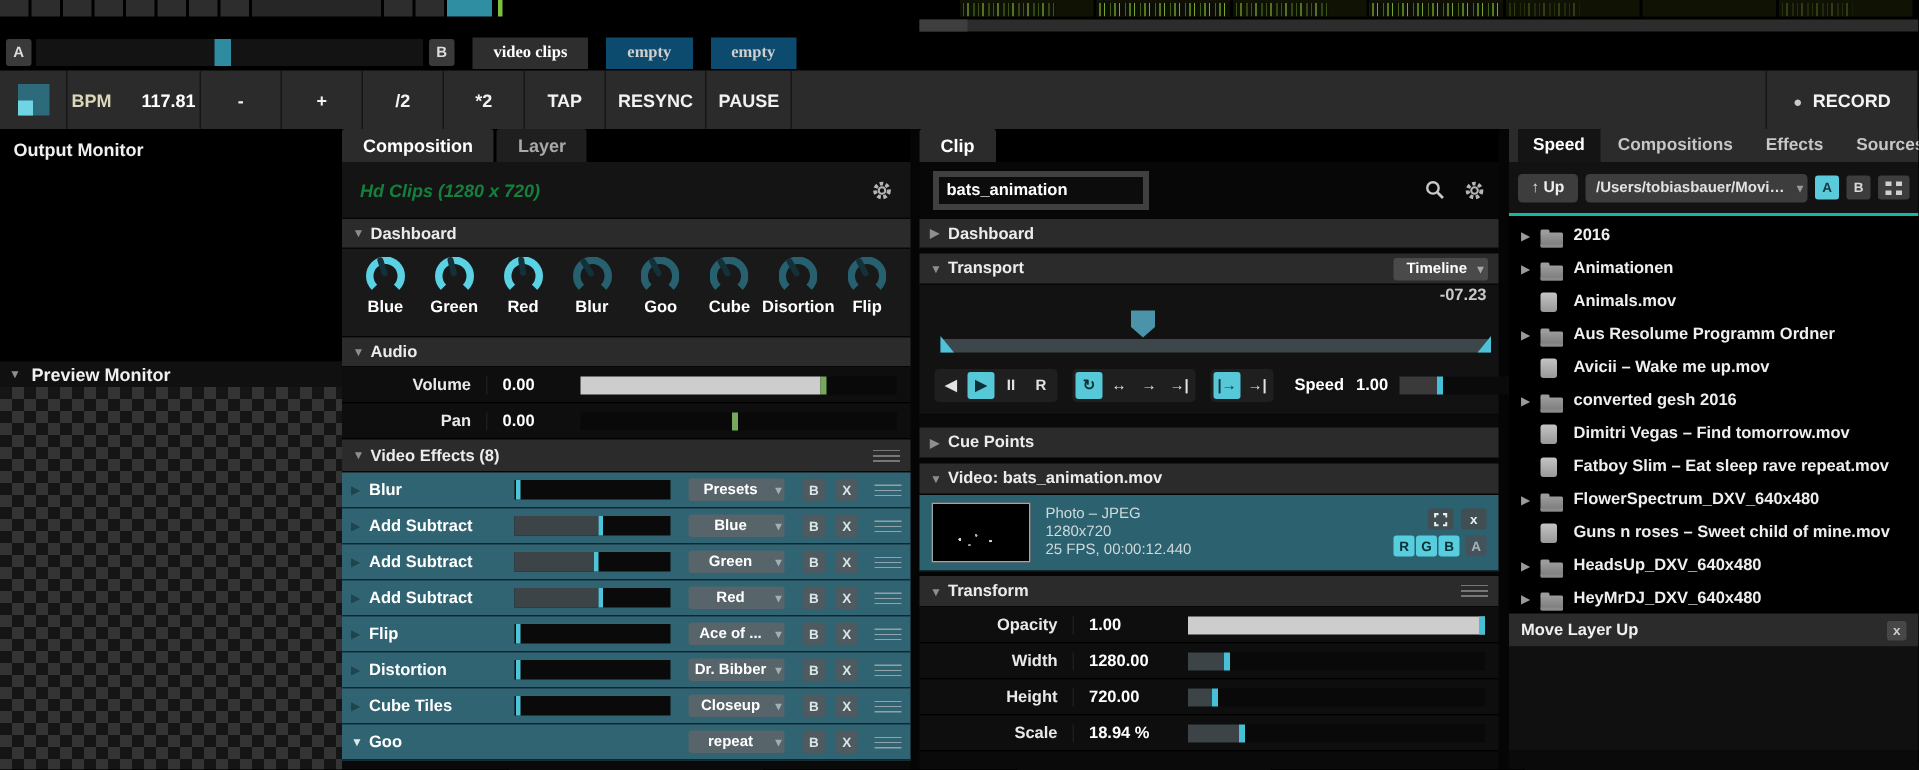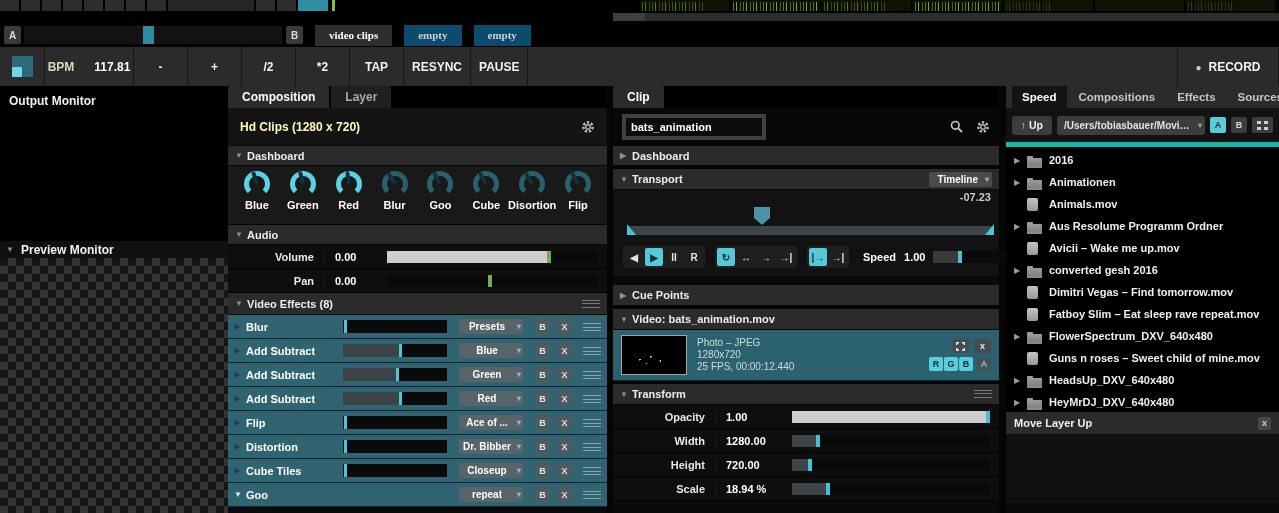--- a/index.html
+++ b/index.html
@@ -57,21 +57,21 @@
   
   .panel{top:0;height:427px;background:#0a0a0a;}
   .tabsrow{height:22px;display:flex;gap:2px;background:#000;}
   .tab{padding:0 14px;display:flex;align-items:center;font-size:12px;font-weight:bold;color:#a9a9a9;background:#1f1f1f;border-radius:2px 2px 0 0;}
   .tab.active{background:#2b2b2b;color:#fff;}
   .sec{height:19px;background:#2b2b2b;display:flex;align-items:center;padding:0 7px;font-size:11px;font-weight:bold;color:#ececec;border-bottom:1px solid #060606;gap:2px;}
   .burger{width:18px;height:8px;margin-left:auto;background:repeating-linear-gradient(180deg,#777 0 1px,transparent 1px 3.5px);}
   
   #comp{left:228px;width:379px;}
   #comptitle{height:37px;background:#141414;display:flex;align-items:center;padding:0 12px;border-bottom:1px solid #060606;}
-  #comptitle .t{font-size:12px;font-weight:bold;color:#fef9c3;flex:1;}
+  #comptitle .t{font-size:12px;font-weight:bold;color:#15803d;flex:1;font-style:italic;}
   .gear{width:14px;height:14px;}
   #knobs{height:55px;background:#191919;display:flex;justify-content:space-around;align-items:flex-start;padding:3px 6px 0;border-bottom:1px solid #060606;}
   .kunit{display:flex;flex-direction:column;align-items:center;width:42px;}
   .kwrap{position:relative;width:30px;height:30px;}
   .kring{position:absolute;inset:2px;border-radius:50%;border:5px solid #27606e;border-bottom-color:transparent;}
   .kunit.bright .kring{border-color:#5ad2e4;border-bottom-color:transparent;}
   .kneedle{position:absolute;left:50%;top:50%;width:4px;height:13px;margin:-13px 0 0 -2px;background:#143038;transform-origin:50% 100%;border-radius:2px;z-index:2;}
   .klabel{font-size:11px;font-weight:bold;color:#fff;line-height:12px;}
   
   .srow{display:flex;align-items:center;height:23px;background:#0e0e0e;border-bottom:1px solid #000;font-size:11px;font-weight:bold;}
@@ -132,21 +132,21 @@
   .vbtn{width:17px;height:14px;background:#414e52;border-radius:2px;display:flex;align-items:center;justify-content:center;color:#e6eef0;font-size:9px;font-weight:bold;}
   .chans{display:flex;gap:1px;}
   .ch{width:14px;height:14px;display:flex;align-items:center;justify-content:center;font-size:9px;font-weight:bold;border-radius:2px;}
   .ch.on{background:#57cedd;color:#0b3038;}
   .ch.off{background:#44535a;color:#a3b4b9;margin-left:3px;}
   
   #files{left:1006px;width:273px;}
   #ftabs{height:22px;background:#2b2b2b;display:flex;align-items:stretch;padding-left:6px;gap:2px;}
   #ftabs .ftab{padding:0 10px;display:flex;align-items:center;font-size:11.5px;font-weight:bold;color:#c6c6c6;}
   #ftabs .ftab.active{background:#141414;color:#fff;}
-  #ftoolbar{height:34px;background:#121212;display:flex;align-items:center;padding:0 6px;gap:5px;border-bottom:5px solid #14b8a6;justify-content:flex-end;}
+  #ftoolbar{height:34px;background:#121212;display:flex;align-items:center;padding:0 6px;gap:5px;border-bottom:2px solid #14b8a6;justify-content:flex-end;}
   .upbtn{height:19px;background:#3d3d3d;border-radius:3px;display:flex;align-items:center;padding:0 9px;font-size:10.5px;font-weight:bold;color:#eee;gap:3px;}
   .upbtn::before{content:"↑";font-size:10px;color:#ddd;}
   .pathdd{flex:1;min-width:0;height:19px;background:#3d3d3d;border-radius:3px;display:flex;align-items:center;
           font-size:10px;font-weight:bold;color:#e2e2e2;padding:0 14px 0 7px;position:relative;}
   .pathdd .txt{overflow:hidden;text-overflow:ellipsis;white-space:nowrap;}
   .pathdd::after{content:"▾";position:absolute;right:3px;font-size:8px;color:#9a9a9a;}
   .abtn{width:16px;height:16px;border-radius:2px;background:#3d3d3d;display:flex;align-items:center;justify-content:center;font-size:9px;font-weight:bold;color:#d9d9d9;}
   .abtn.on{background:#5bcbdc;color:#103a42;}
   .viewbtn{width:21px;height:16px;border-radius:2px;background:#3d3d3d;display:flex;align-items:center;justify-content:center;}
   .viewglyph{width:11px;height:9px;background:

